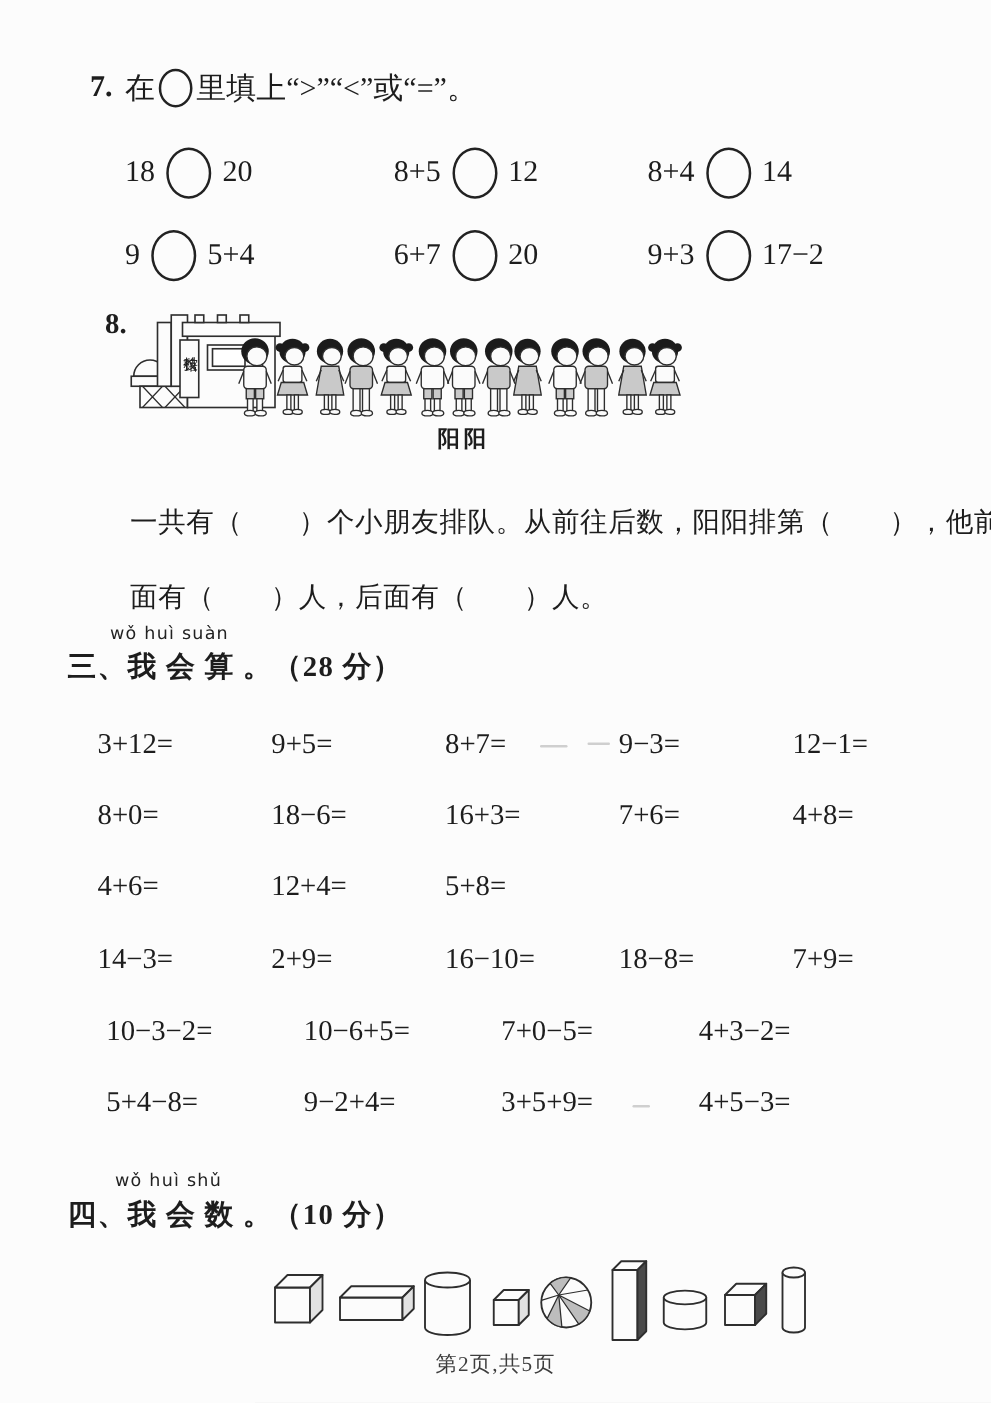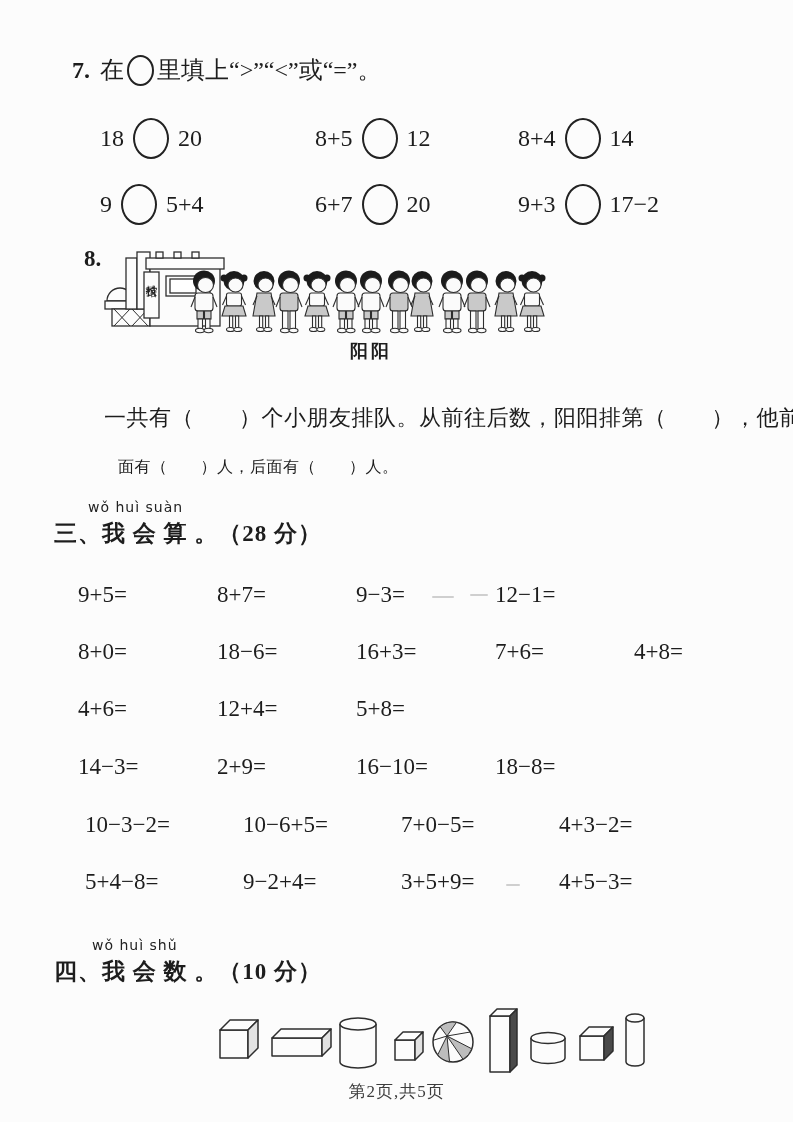--- a/index.html
+++ b/index.html
@@ -14,21 +14,21 @@
   .cmp{position:absolute;display:flex;align-items:center;gap:9px;font-size:24px}
   .c1{left:100px}.c2{left:315px}.c3{left:518px}
   .r1{top:118px}.r2{top:184px}
   .cmp-circle{width:36px;height:41px;border:2px solid #222;border-radius:50%;flex:0 0 auto}
 
   
   .q8-num{position:absolute;left:84px;top:246px;font-weight:bold;font-size:23px}
   .scene{position:absolute;left:104px;top:246px}
   .yy{position:absolute;left:350px;top:339px;font-size:18px;font-weight:bold;letter-spacing:3px}
   .q8-p1{position:absolute;left:104px;top:381px;font-size:22px;letter-spacing:.5px;white-space:nowrap}
-  .q8-p2{position:absolute;left:118px;top:441px;font-size:16px;letter-spacing:.5px;white-space:nowrap}
+  .q8-p2{position:absolute;left:104px;top:441px;font-size:22px;letter-spacing:.5px;white-space:nowrap}
 
   
   .pinyin{position:absolute;font-size:14px;font-family:"DejaVu Sans","Liberation Sans",sans-serif;color:#222;letter-spacing:1px}
   .py3{left:88px;top:499px}
   .py4{left:92px;top:937px}
   .sec-head{position:absolute;font-size:23px;font-weight:bold;letter-spacing:1px;white-space:nowrap}
   .h3{left:54px;top:518px}
   .h4{left:54px;top:956px}
 
   
@@ -176,20 +176,21 @@
 
   <div class="yy">阳阳</div>
 
   <p class="q8-p1">一共有（　　）个小朋友排队。从前往后数，阳阳排第（　　），他前</p>
   <p class="q8-p2">面有（　　）人，后面有（　　）人。</p>
 
   <div class="pinyin py3">wǒ huì suàn</div>
   <div class="sec-head h3">三、我 会 算 。（28 分）</div>
 
   <div class="eq-row five er1">
+    <span class="eq">3+12=</span>
     <span class="eq">9+5=</span>
     <span class="eq">8+7=</span>
     <span class="eq">9−3=</span>
     <span class="eq">12−1=</span>
   </div>
   <div class="eq-row five er2">
     <span class="eq">8+0=</span>
     <span class="eq">18−6=</span>
     <span class="eq">16+3=</span>
     <span class="eq">7+6=</span>
@@ -198,20 +199,21 @@
   <div class="eq-row five er3">
     <span class="eq">4+6=</span>
     <span class="eq">12+4=</span>
     <span class="eq">5+8=</span>
   </div>
   <div class="eq-row five er4">
     <span class="eq">14−3=</span>
     <span class="eq">2+9=</span>
     <span class="eq">16−10=</span>
     <span class="eq">18−8=</span>
+    <span class="eq">7+9=</span>
   </div>
   <div class="eq-row four er5">
     <span class="eq">10−3−2=</span>
     <span class="eq">10−6+5=</span>
     <span class="eq">7+0−5=</span>
     <span class="eq">4+3−2=</span>
   </div>
   <div class="eq-row four er6">
     <span class="eq">5+4−8=</span>
     <span class="eq">9−2+4=</span>

